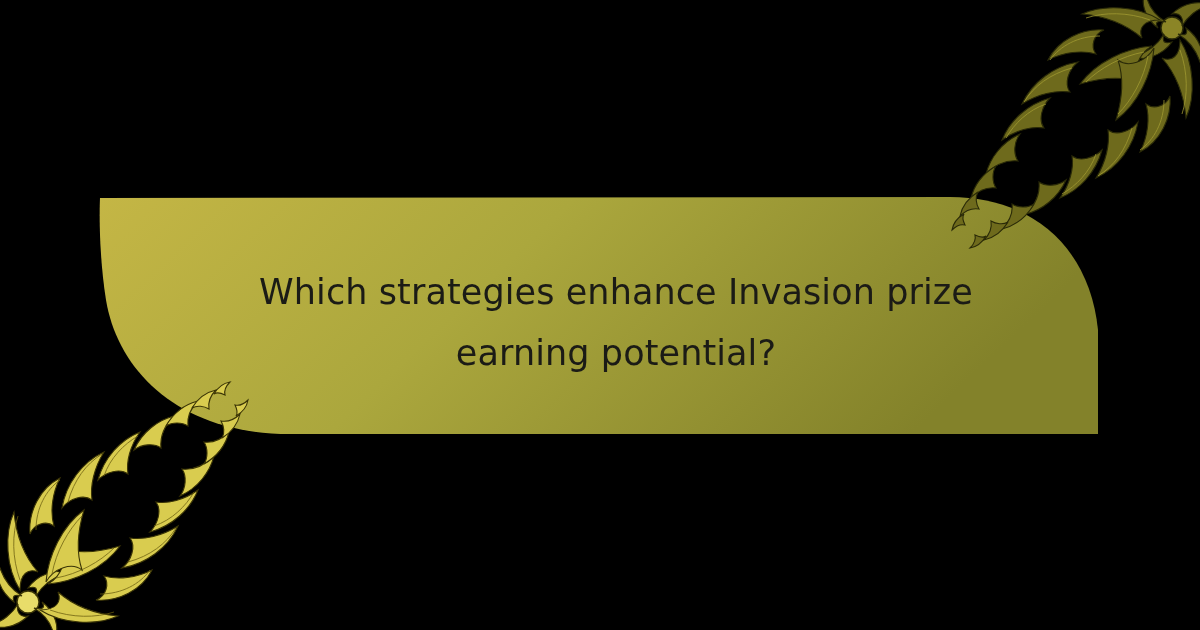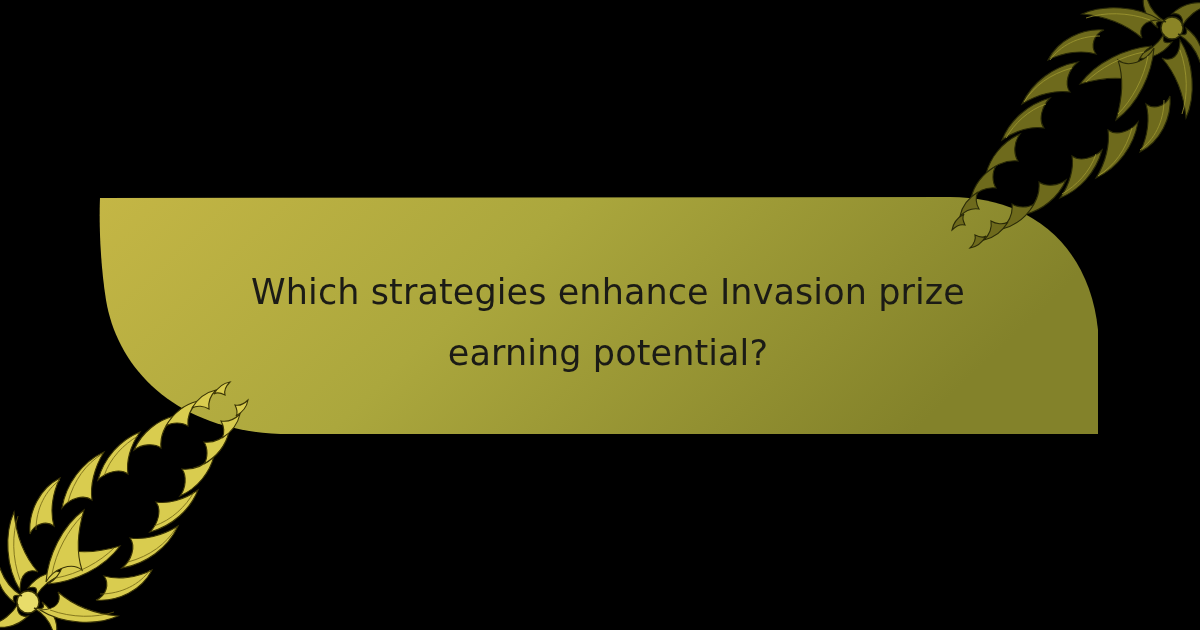--- a/index.html
+++ b/index.html
@@ -37,21 +37,21 @@
     position: absolute;
     left: 0;
     top: 0;
     width: 1200px;
     height: 630px;
   }
 
   
   #headline {
     position: absolute;
-    left: 198px;
+    left: 206px;
     top: 262px;
     width: 820px;
     text-align: center;
     color: #1b1b16;
     font-size: 35px;
     line-height: 61px;
     font-weight: 400;
     letter-spacing: 0.1px;
     white-space: pre-line;
   }

